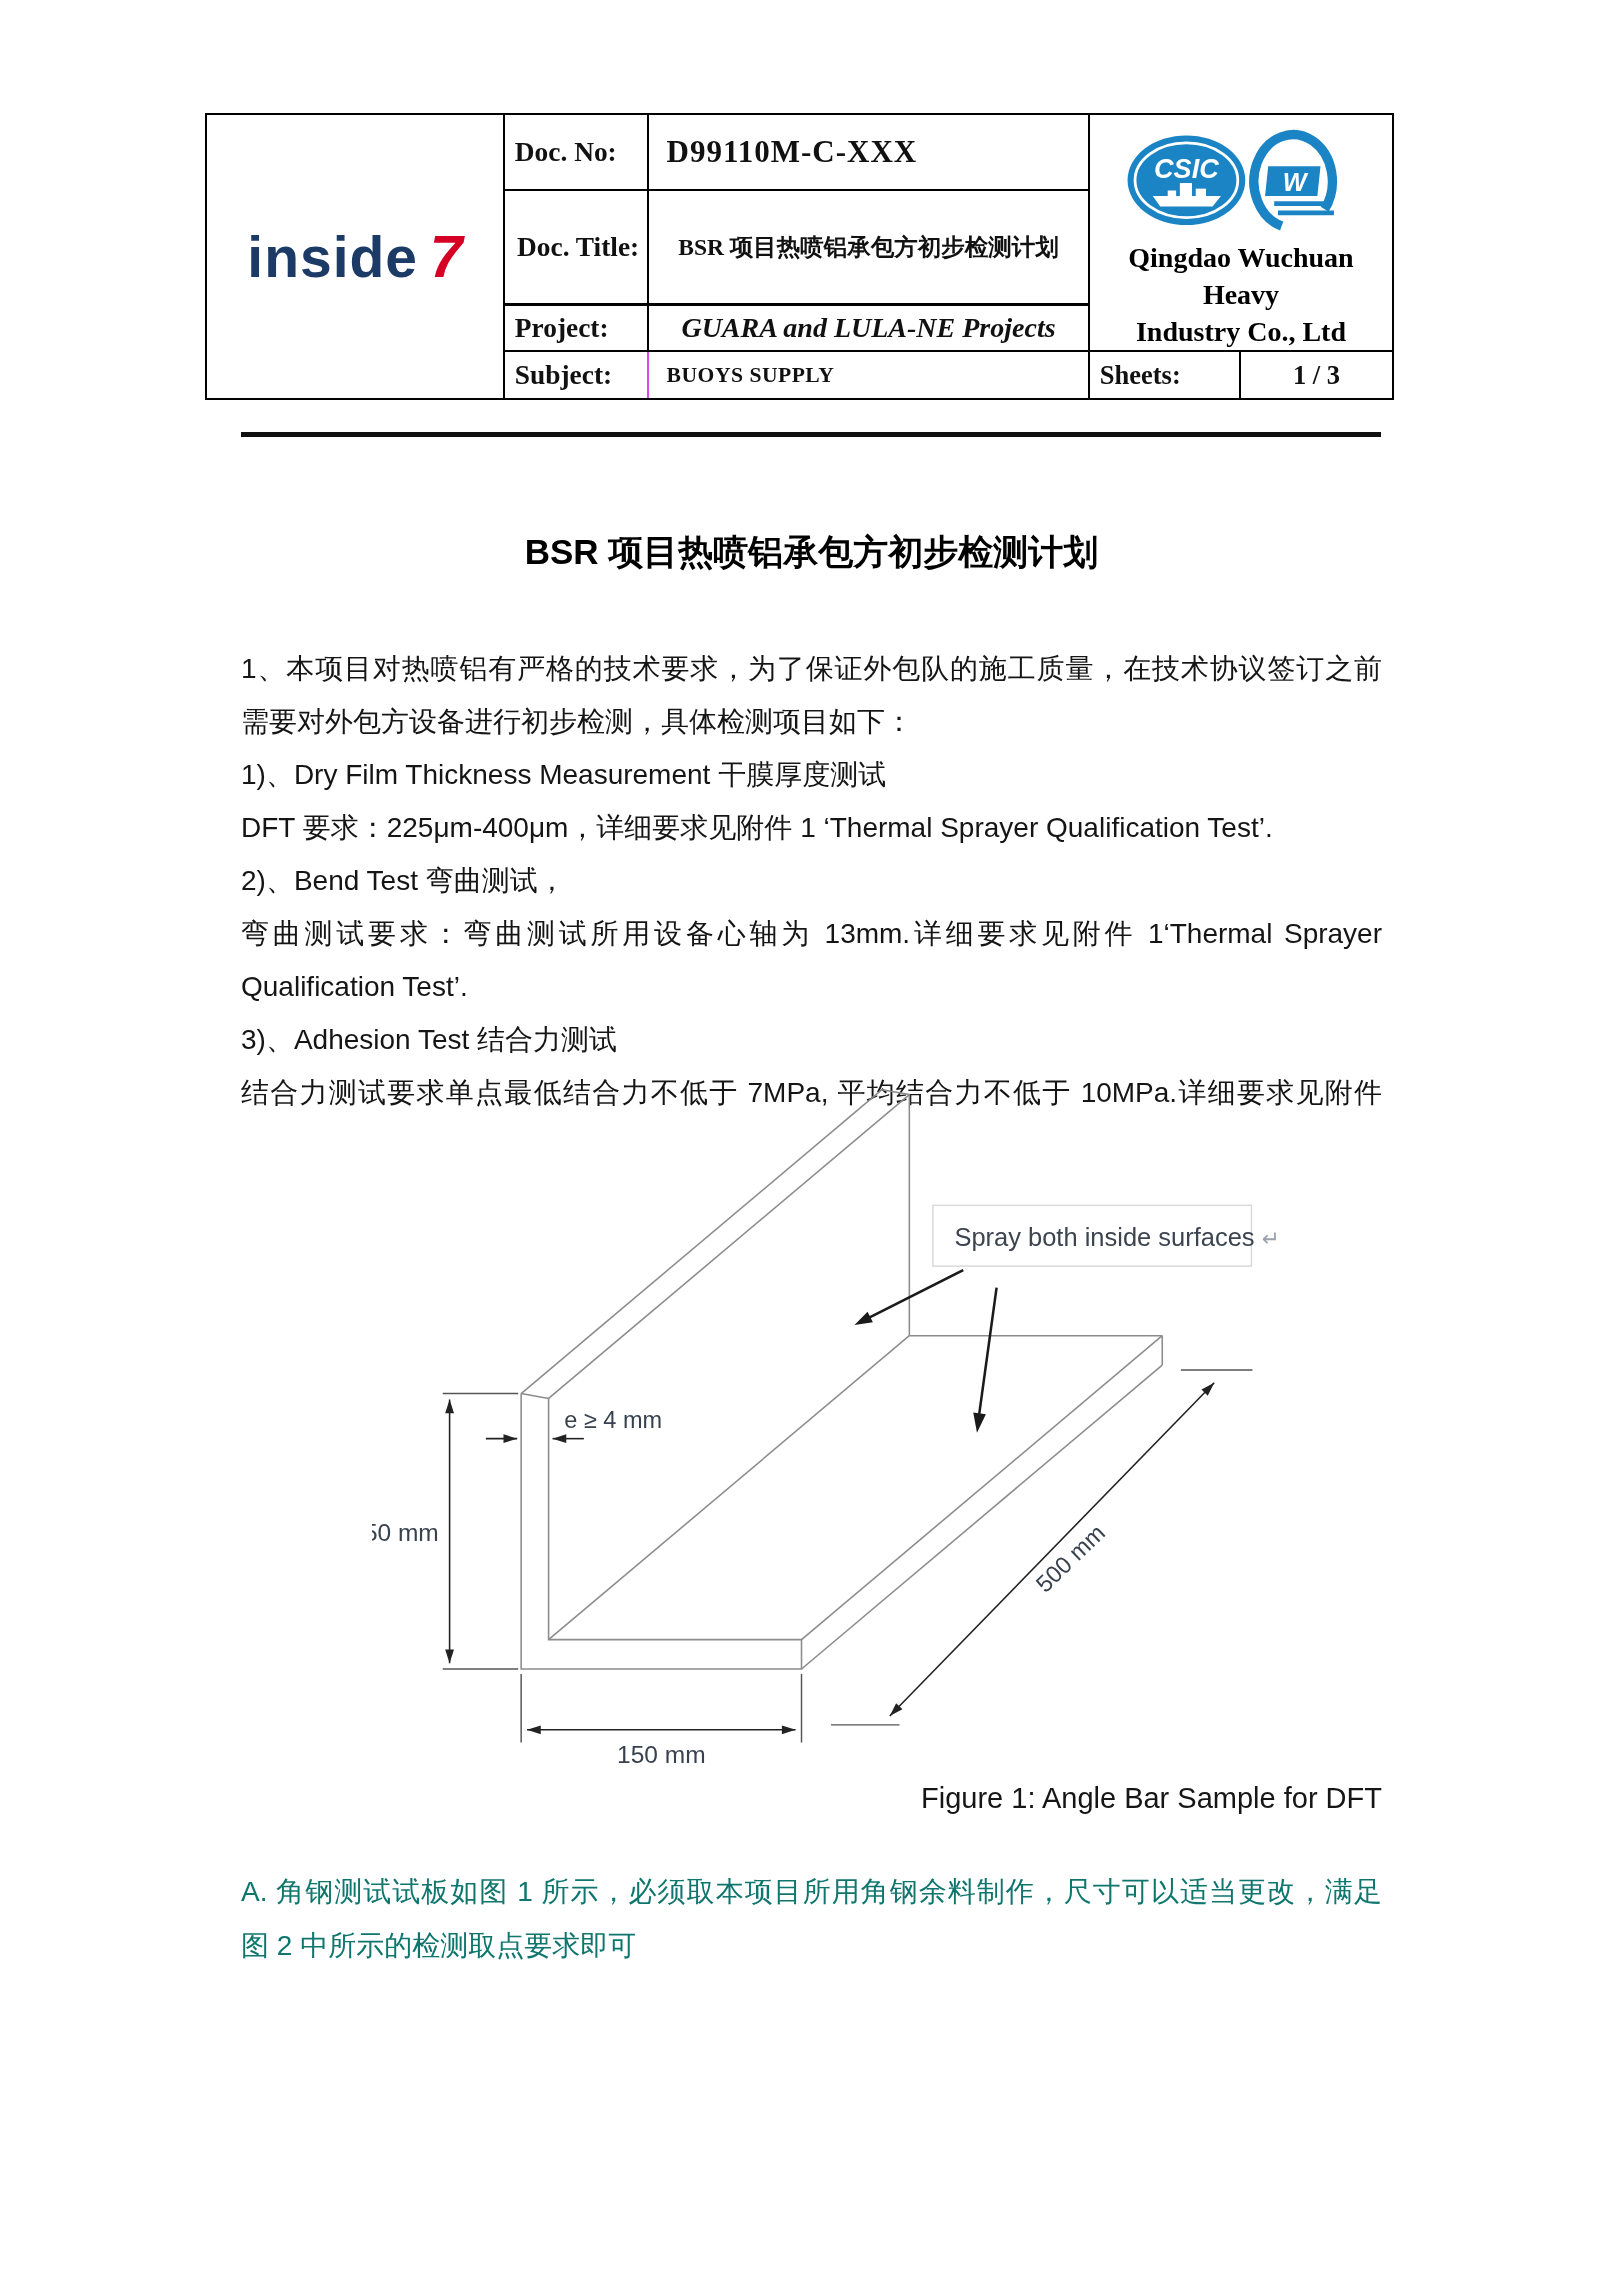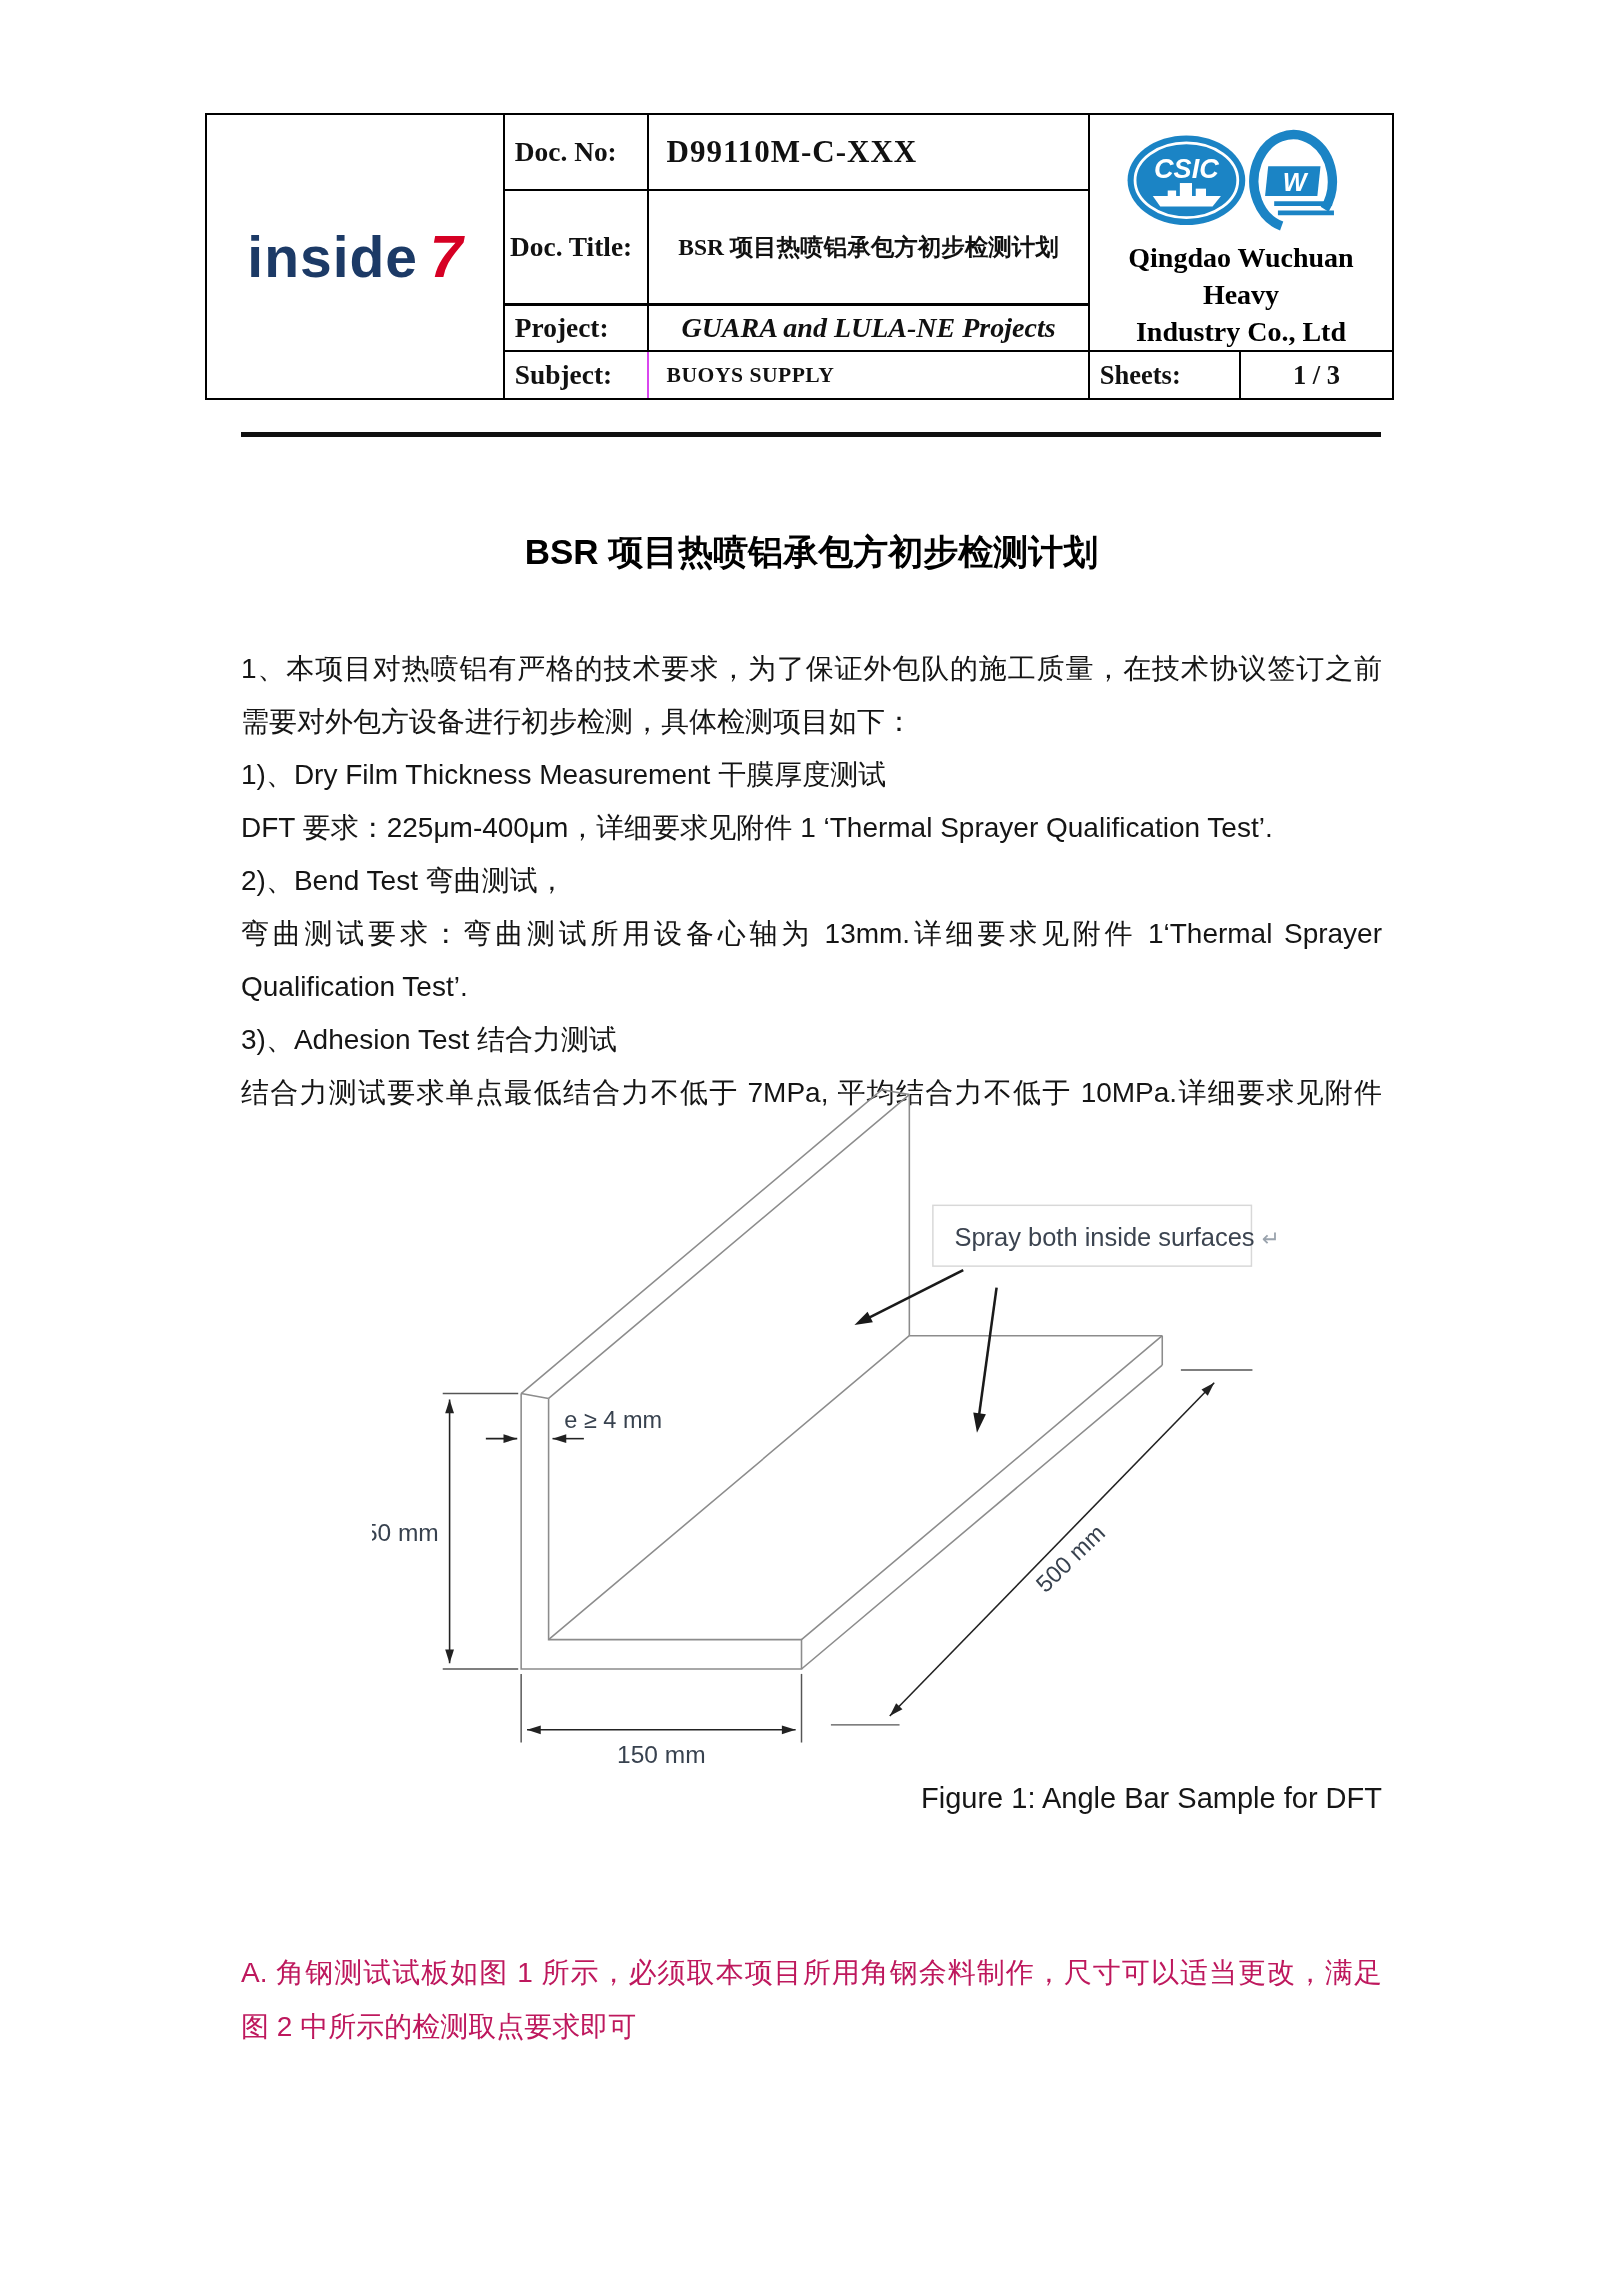--- a/index.html
+++ b/index.html
@@ -15,21 +15,21 @@
     display:grid;
     grid-template-columns:298px 144px 441px 151px 151px;
     grid-template-rows:76px 115px 46px 46px;
     background:#fff;
   }
   .cell{display:flex;align-items:center;box-sizing:border-box;overflow:hidden;}
   .serif{font-family:"Liberation Serif", serif;font-weight:bold;}
   .c-logo{grid-row:1/5;grid-column:1;border-right:2px solid #000;justify-content:center;}
   .c-l1{grid-row:1;grid-column:2;border-right:2px solid #000;border-bottom:2px solid #000;padding-left:9.8px;}
   .c-v1{grid-row:1;grid-column:3;border-right:2px solid #000;border-bottom:2px solid #000;padding-left:17.6px;}
-  .c-l2{grid-row:2;grid-column:2;border-right:2px solid #000;border-bottom:3.9px solid #000;padding-left:5px;}
+  .c-l2{grid-row:2;grid-column:2;border-right:2px solid #000;border-bottom:3.9px solid #000;padding-left:12px;}
   .c-v2{grid-row:2;grid-column:3;border-right:2px solid #000;border-bottom:3.9px solid #000;justify-content:center;}
   .c-l3{grid-row:3;grid-column:2;border-right:2px solid #000;border-bottom:2.9px solid #000;padding-left:9.8px;}
   .c-v3{grid-row:3;grid-column:3;border-right:2px solid #000;border-bottom:2.9px solid #000;justify-content:center;font-style:italic;}
   .c-l4{grid-row:4;grid-column:2;border-right:2px solid #d946ef;padding-left:9.8px;}
   .c-v4{grid-row:4;grid-column:3;border-right:2px solid #000;padding-left:17.6px;}
   .c-right{grid-row:1/4;grid-column:4/6;border-bottom:2.9px solid #000;
            flex-direction:column;justify-content:flex-start;padding-top:11.8px;}
   .c-sheets{grid-row:4;grid-column:4;border-right:2px solid #000;padding-left:9.8px;}
   .c-sheetval{grid-row:4;grid-column:5;justify-content:center;}
   .lbl{font-size:27.4px;}
@@ -48,22 +48,22 @@
   
   .hrule{position:absolute;left:241px;top:432px;width:1140px;height:4.9px;background:#101010;}
   
   .main-title{position:absolute;left:241px;top:529px;width:1141px;text-align:center;
               font-size:35px;font-weight:bold;color:#000;}
   
   .body-block{position:absolute;left:241px;top:642px;width:1141px;
               font-size:28px;line-height:53px;color:#151515;}
   .bline{white-space:nowrap;}
   .jline{white-space:normal;text-align:justify;text-align-last:justify;}
-  .para-a{position:absolute;left:241px;top:1946px;width:1141px;
-          font-size:28px;line-height:54px;color:#be185d;}
+  .para-a{position:absolute;left:241px;top:1865px;width:1141px;
+          font-size:28px;line-height:54px;color:#0f766e;}
   
   .fig-svg{position:absolute;left:372px;top:1073px;width:1059px;height:696px;}
   .fig-caption{position:absolute;left:241px;top:1782px;width:1141px;text-align:right;
                font-size:29px;color:#161616;}
   text{font-family:"Liberation Sans", sans-serif;}
 </style>
 </head>
 <body>
 
 <div class="doc-table">

